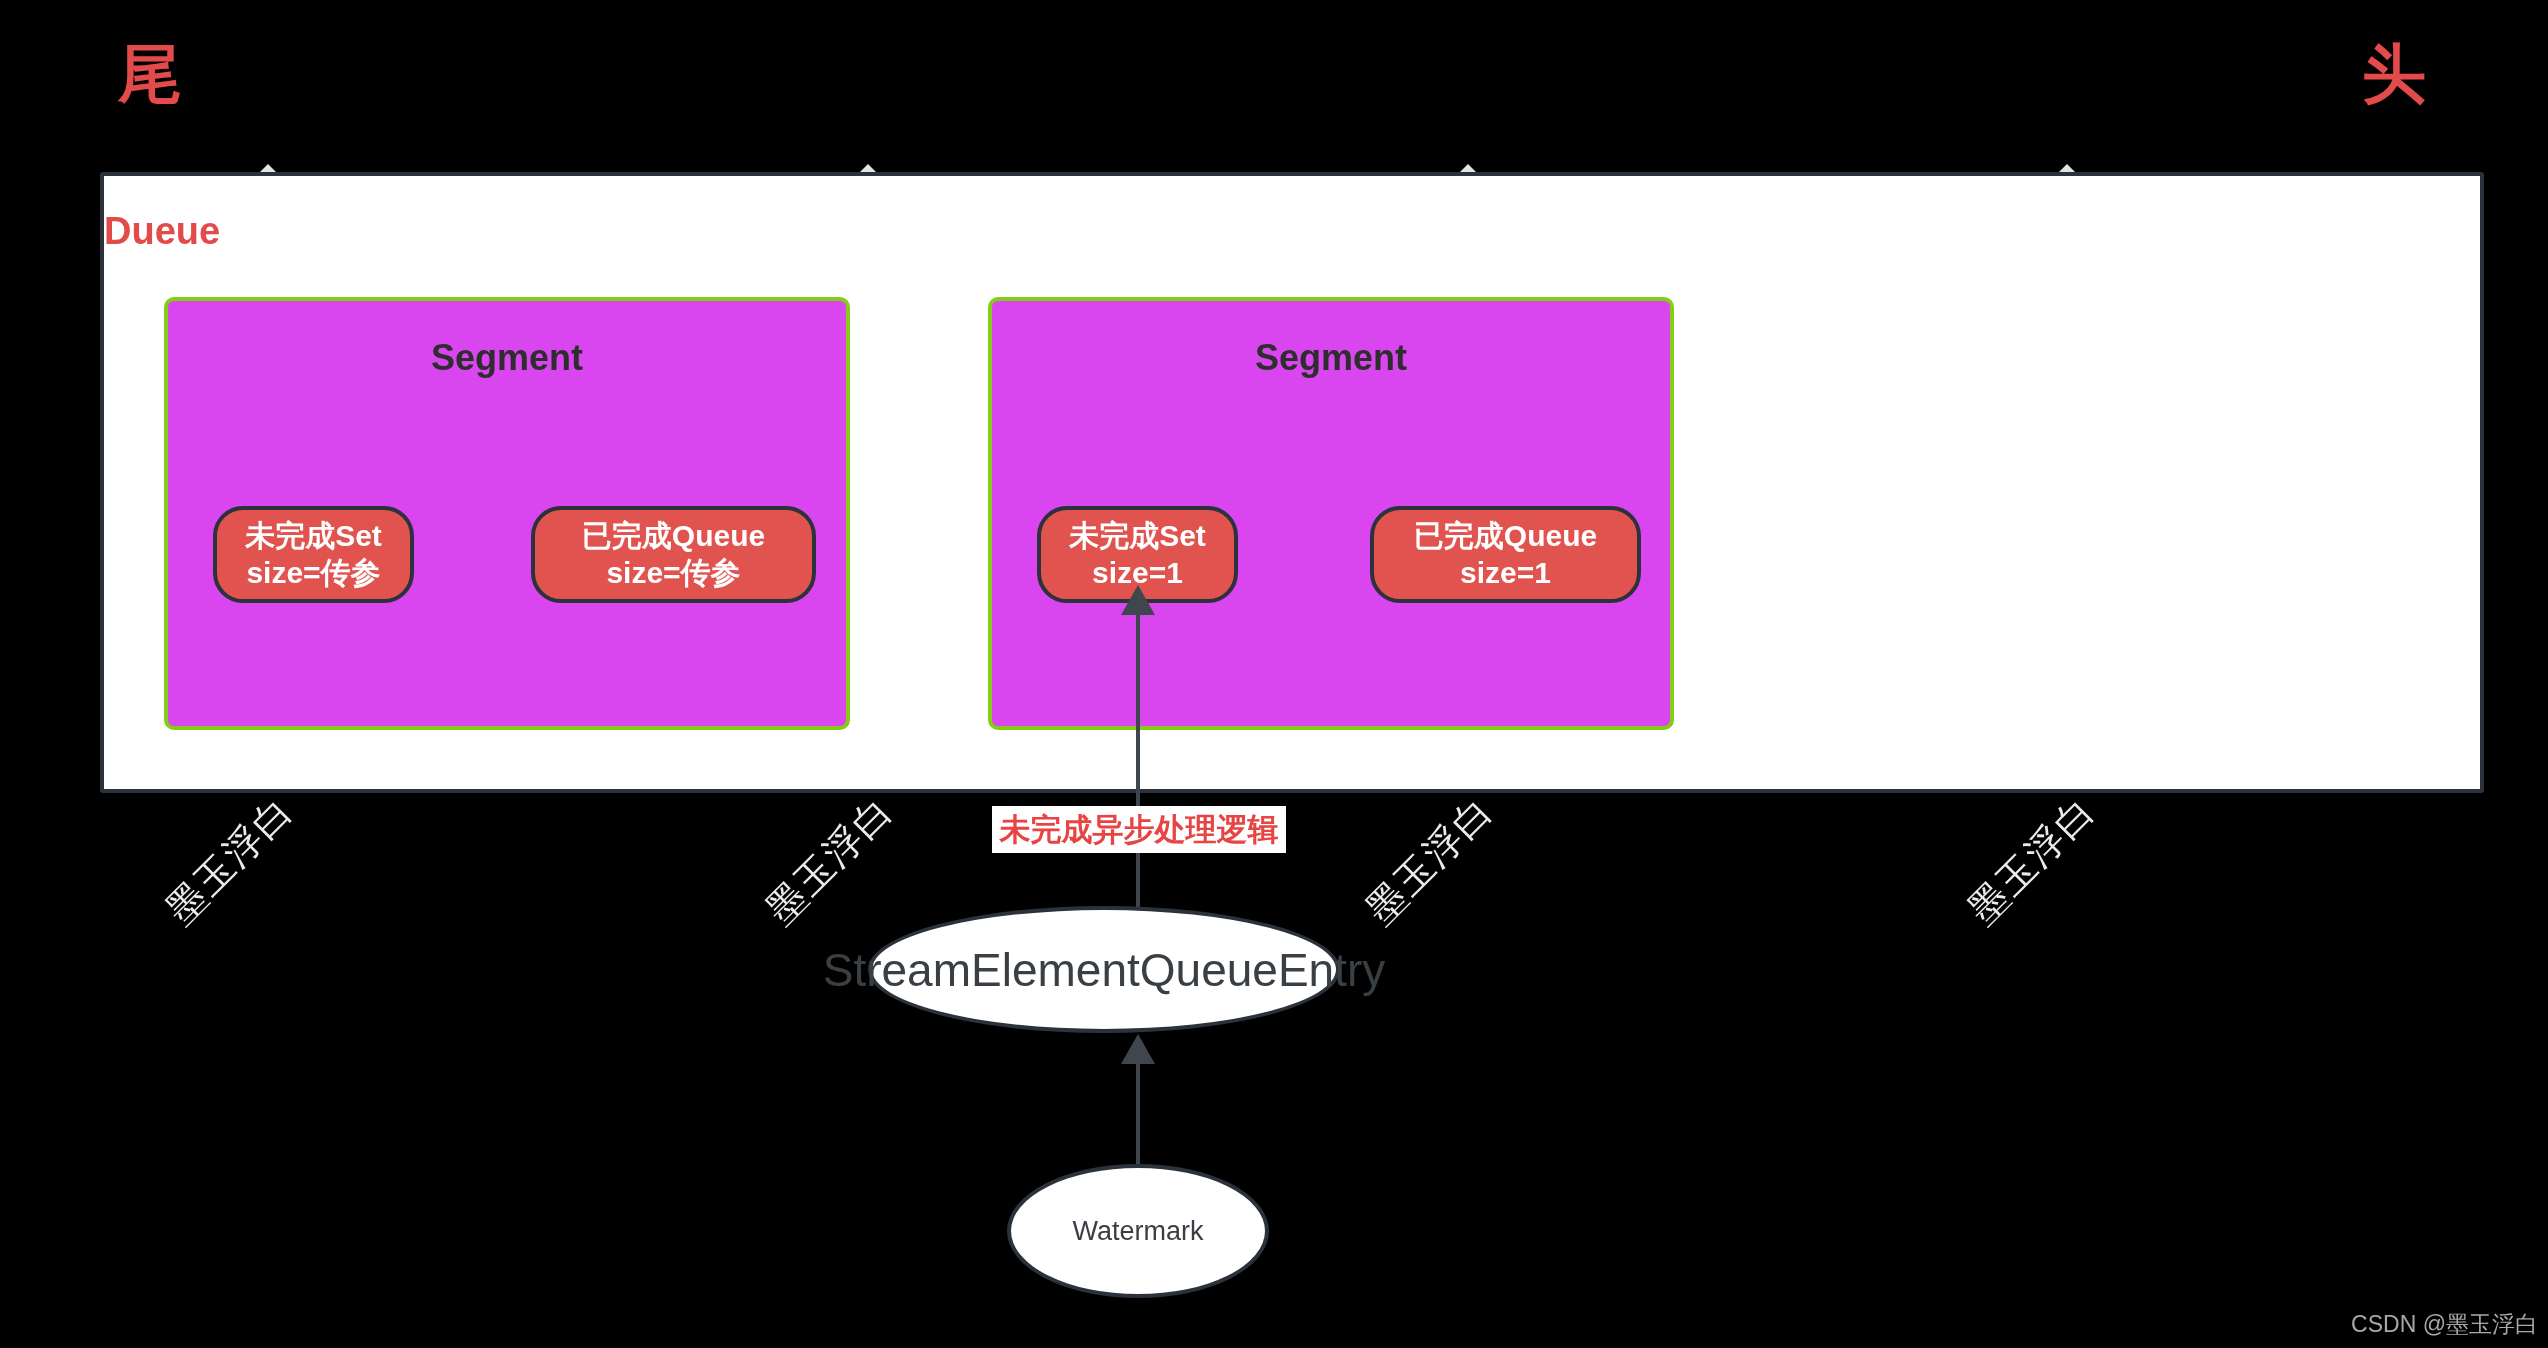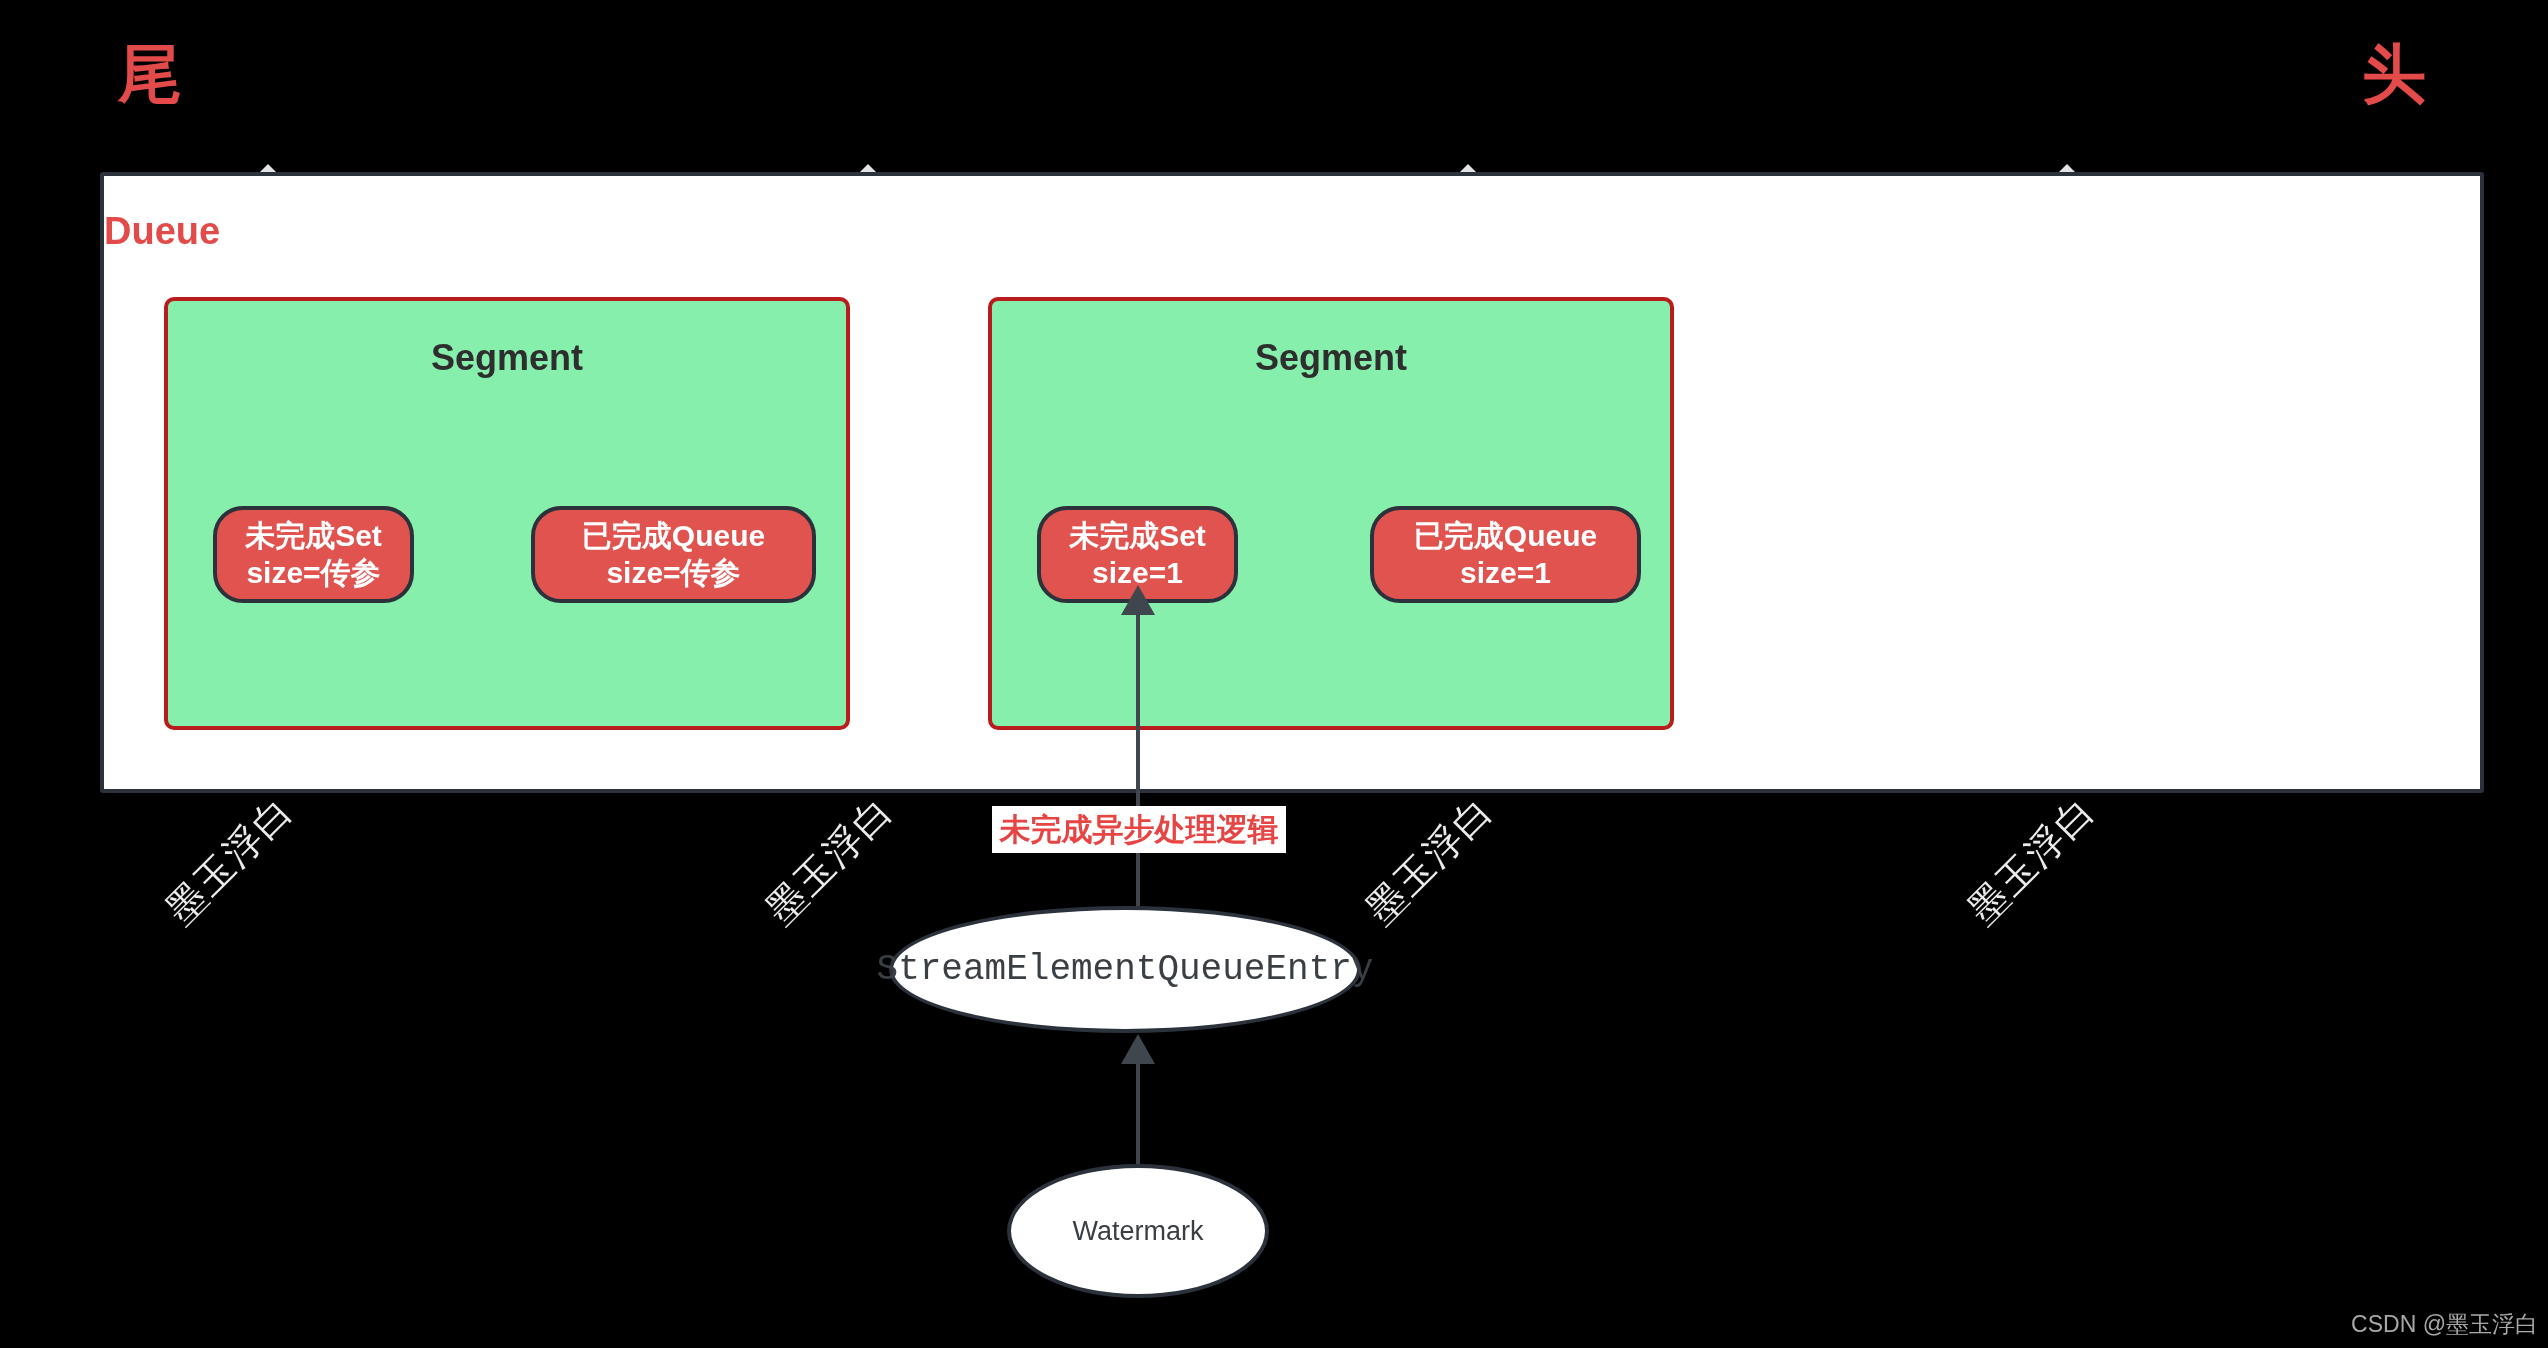--- a/index.html
+++ b/index.html
@@ -50,22 +50,22 @@
     text-align: left;
     font-size: 38px;
     font-weight: bold;
     color: #e24b49;
   }
 
   .segment {
     position: absolute;
     top: 121px;
     width: 686px; height: 433px;
-    background: #86efac;
-    border: 4px solid #b91c1c;
+    background: #d946ef;
+    border: 4px solid #84cc16;
     border-radius: 10px;
   }
   .segment.left  { left: 60px; }
   .segment.right { left: 884px; }
   .segment-title {
     margin-top: 36px;
     text-align: center;
     font-size: 36px;
     font-weight: bold;
     color: #2e2e2e;
@@ -137,24 +137,23 @@
     background: #ffffff;
     border: 4px solid #2b323c;
     border-radius: 50%;
     display: flex;
     align-items: center;
     justify-content: center;
     color: #3a3f44;
     z-index: 3;
   }
   .ellipse.entry {
-    left: 889px; top: 906px;
+    left: 868px; top: 906px;
     width: 472px; height: 127px;
-    font-size: 36px;
-    font-family: Liberation Mono, monospace;
+    font-size: 46px;
   }
   .ellipse.wmark {
     left: 1007px; top: 1164px;
     width: 262px; height: 134px;
     font-size: 27px;
   }
 
   
   .diag-wm {
     position: absolute;

